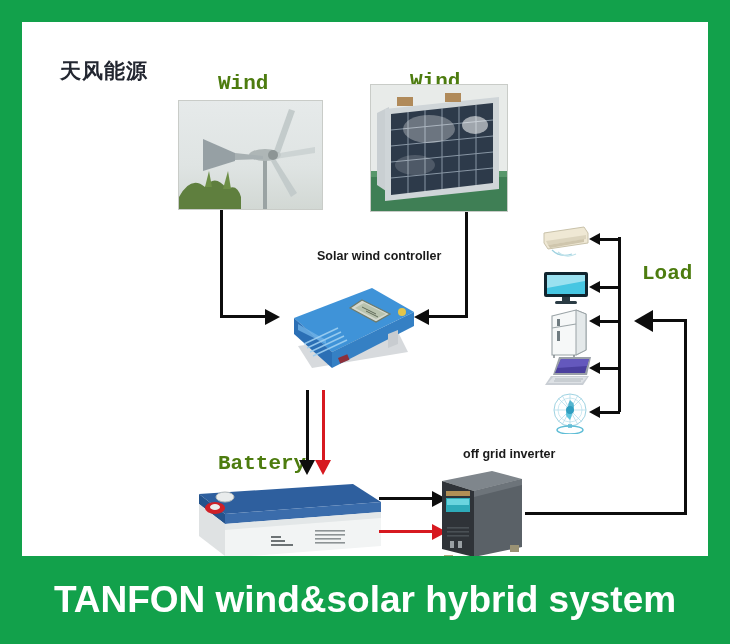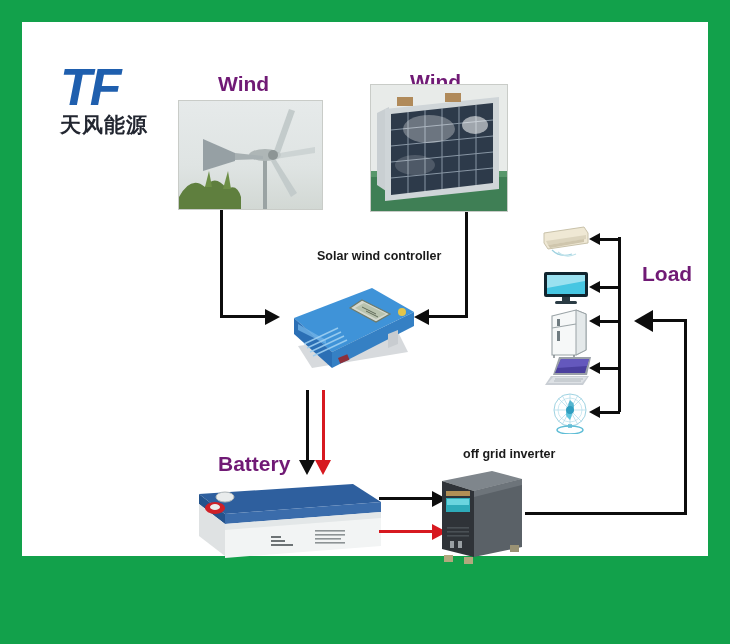--- a/index.html
+++ b/index.html
@@ -50,22 +50,22 @@
     font-family: "Liberation Sans", sans-serif;
   }
   #logo-cn {
     font-size: 21px; font-weight: bold; color: #222630;
     letter-spacing: 1px; line-height: 26px;
     font-family: Liberation Mono, monospace;
   }
 
   
   .heading {
-    font-size: 21px; font-weight: bold; color: #701a75;
-    font-family: Liberation Sans, sans-serif;
+    font-size: 21px; font-weight: bold; color: #4d7c0f;
+    font-family: Liberation Mono, monospace;
     white-space: nowrap;
   }
   .sublabel {
     font-size: 12.5px; font-weight: bold; color: #1a1a1a;
     font-family: "Liberation Sans", sans-serif;
     white-space: nowrap;
     margin-left: 33px;
   }
   #lbl-wind   { left: 196px; top: 50px; }
   #lbl-solar  { left: 388px; top: 48px; }
@@ -108,21 +108,20 @@
   .appliance { position: absolute; }
 </style>
 </head>
 <body>
 
 <div id="root">
 
   <div id="canvas">
 
     <div id="logo" class="abs">
-      <div id="logo-tf">TF</div>
       <div id="logo-cn">天风能源</div>
     </div>
 
     <div id="lbl-wind" class="abs heading">Wind</div>
     <div id="lbl-solar" class="abs heading">Wind</div>
     <div id="lbl-load" class="abs heading">Load</div>
     <div id="lbl-battery" class="abs heading">Battery</div>
     <div id="lbl-controller" class="abs sublabel">Solar wind controller</div>
     <div id="lbl-inverter" class="abs sublabel">off grid inverter</div>
 
@@ -381,14 +380,17 @@
         <path d="M24 8 q7 5 2 11 q-7 -2 -2 -11Z" fill="#3aa9c8" opacity="0.85"></path>
         <path d="M24 28 q-7 -5 -2 -11 q7 2 2 11Z" fill="#47bcd8" opacity="0.85"></path>
         <circle cx="24" cy="18" r="4" fill="#2f9ec0"></circle>
         <rect x="22" y="32" width="4" height="4" fill="#7fc6db"></rect>
         <ellipse cx="24" cy="38" rx="13" ry="4" fill="none" stroke="#5ebdd6" stroke-width="1.4"></ellipse>
       </svg>
     </div>
 
   </div>
 
+  <div id="title-bar">
+    <div id="title-text">TANFON wind&amp;solar hybrid system</div>
+  </div>
 
 </div>
 
 </body></html>

